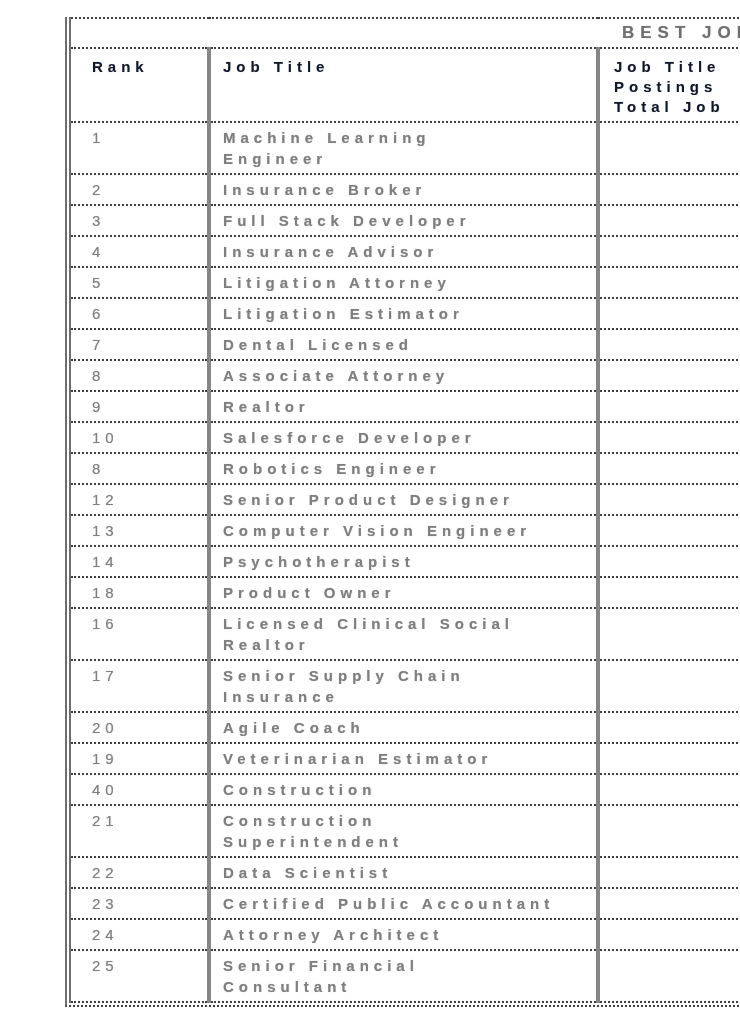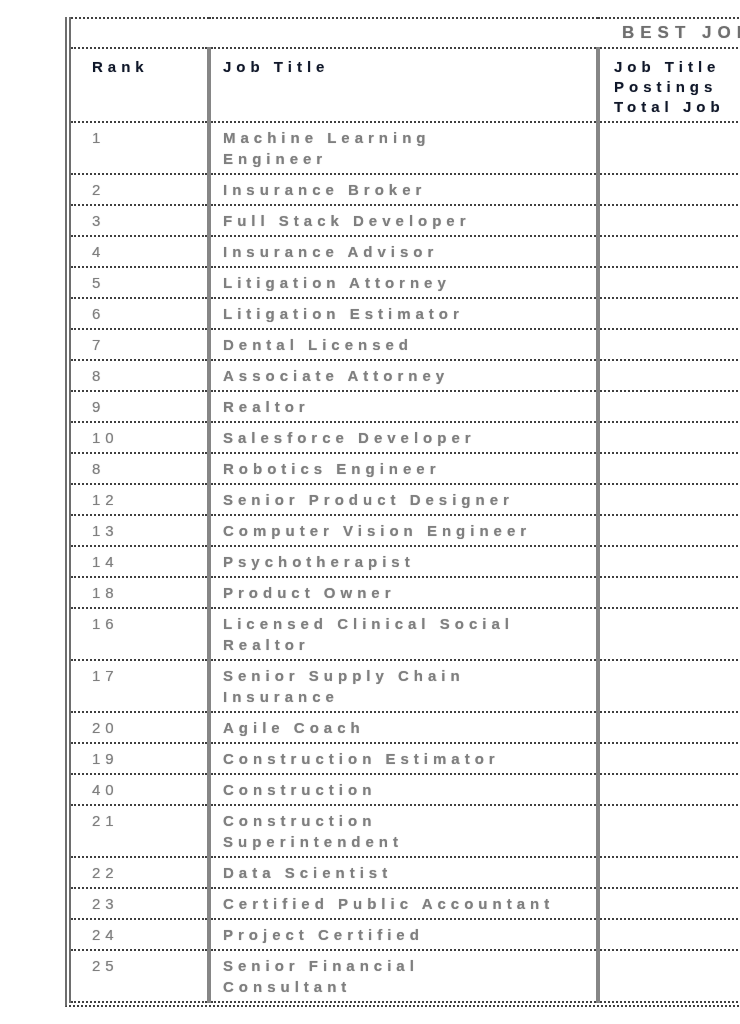--- a/index.html
+++ b/index.html
@@ -238,21 +238,21 @@
         <tr class="data-row">
           <td class="col-rank">20</td>
           <td class="col-title">
             <div class="line">Agile Coach</div>
           </td>
           <td class="col-postings"></td>
         </tr>
         <tr class="data-row">
           <td class="col-rank">19</td>
           <td class="col-title">
-            <div class="line">Construction Estimator</div>
+            <div class="line">Veterinarian Estimator</div>
           </td>
           <td class="col-postings"></td>
         </tr>
         <tr class="data-row">
           <td class="col-rank">40</td>
           <td class="col-title">
             <div class="line">Construction</div>
           </td>
           <td class="col-postings"></td>
         </tr>
@@ -274,21 +274,21 @@
         <tr class="data-row">
           <td class="col-rank">23</td>
           <td class="col-title">
             <div class="line">Certified Public Accountant</div>
           </td>
           <td class="col-postings"></td>
         </tr>
         <tr class="data-row">
           <td class="col-rank">24</td>
           <td class="col-title">
-            <div class="line">Project Certified</div>
+            <div class="line">Attorney Architect</div>
           </td>
           <td class="col-postings"></td>
         </tr>
         <tr class="data-row">
           <td class="col-rank">25</td>
           <td class="col-title">
             <div class="line">Senior Financial</div>
             <div class="line">Consultant</div>
           </td>
           <td class="col-postings"></td>

